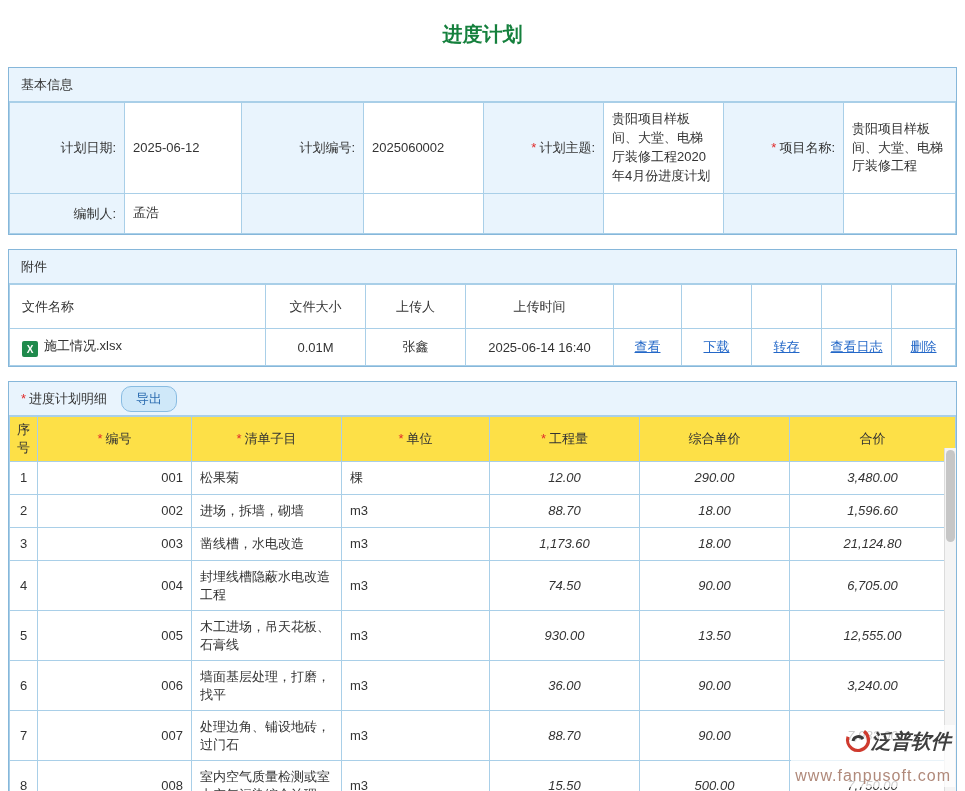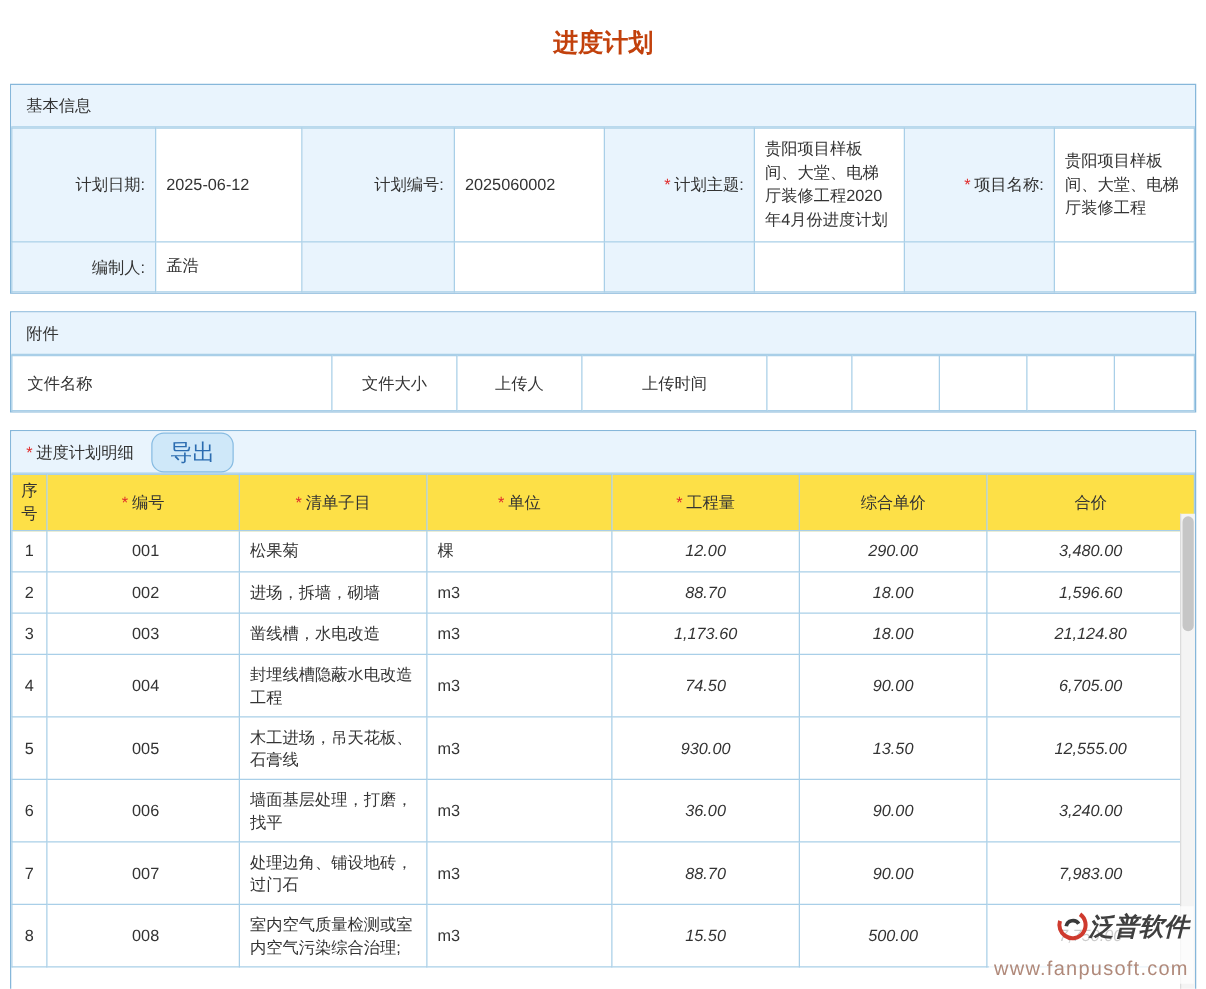--- a/index.html
+++ b/index.html
@@ -4,21 +4,21 @@
 <style>
   * { box-sizing: border-box; }
   html, body { margin: 0; padding: 0; }
   body {
     width: 965px; height: 791px; overflow: hidden; position: relative;
     background: #fff; color: #333;
     font-family: "Liberation Sans", "DejaVu Sans", sans-serif;
     font-size: 13px;
   }
   .page-title {
-    text-align: center; font-size: 20px; font-weight: bold; color: #c2410c;
+    text-align: center; font-size: 20px; font-weight: bold; color: #15803d;
     padding: 21px 0 19px 0;
   }
   .panel { margin: 0 8px; border: 1px solid #86b7da; background: #fff; }
   .panel + .panel { margin-top: 14px; }
   .section-bar {
     background: #e9f4fd; height: 34px; padding: 0 12px;
     display: flex; align-items: center; gap: 14px;
     border-bottom: 1px solid #a9cfe8; font-size: 13px; color: #333;
   }
   .req { color: #e02b2b; margin-right: 3px; }
@@ -45,29 +45,29 @@
     display: inline-flex; align-items: center; justify-content: center;
     width: 16px; height: 16px; margin-right: 6px; vertical-align: -3px;
     background: #1f8a4c; border-radius: 2px; color: #fff; font-size: 10px; font-weight: bold;
   }
   .xls-icon::before { content: "X"; }
 
   
   .panel-detail { height: 504px; overflow: hidden; position: relative; }
   .export-btn {
     display: inline-block; padding: 3px 14px; border: 1px solid #88bce2;
-    background: #cfe8f9; color: #2b6cb0; border-radius: 10px; font-size: 18px;
+    background: #cfe8f9; color: #2b6cb0; border-radius: 10px; font-size: 13px;
     cursor: pointer;
   }
   .detail thead tr { height: 31px; background: #fde047; }
   .detail th { text-align: center; padding: 4px 2px; color: #333; }
   .detail td { padding: 7px 8px; line-height: 1.35; }
   .detail tr.h1 { height: 33px; }
   .detail .c-seq { text-align: center; padding-left: 2px; padding-right: 2px; }
-  .detail .c-code { text-align: center; padding-left: 12px; }
+  .detail .c-code { text-align: right; padding-left: 12px; }
   .detail .c-item { text-align: left; }
   .detail .c-unit { text-align: left; }
   .detail .c-qty, .detail .c-price, .detail .c-total { text-align: center; font-style: italic; }
 
   
   .v-scrollbar {
     position: absolute; top: 66px; right: 0; bottom: 0; width: 12px;
     background: #f4f4f4; border-left: 1px solid #dcdcdc;
   }
   .v-thumb {
@@ -150,20 +150,33 @@
       <th class="h-name">文件名称</th>
       <th>文件大小</th>
       <th>上传人</th>
       <th>上传时间</th>
       <th></th>
       <th></th>
       <th></th>
       <th></th>
       <th></th>
     </tr>
+    <tr class="af">
+      <td class="c-name">
+        <span class="xls-icon"></span><span>施工情况.xlsx</span>
+      </td>
+      <td class="c-size">0.01M</td>
+      <td class="c-up">张鑫</td>
+      <td class="c-time">2025-06-14 16:40</td>
+      <td class="act"><a>查看</a></td>
+      <td class="act"><a>下载</a></td>
+      <td class="act"><a>转存</a></td>
+      <td class="act"><a>查看日志</a></td>
+      <td class="act"><a>删除</a></td>
+    </tr>
   </tbody>
     </table>
 </div>
 
 <div class="panel panel-detail">
   <div class="section-bar">
     <span><span class="req">*</span><span>进度计划明细</span></span>
     <span class="export-btn">导出</span>
   </div>
   <table class="detail">

